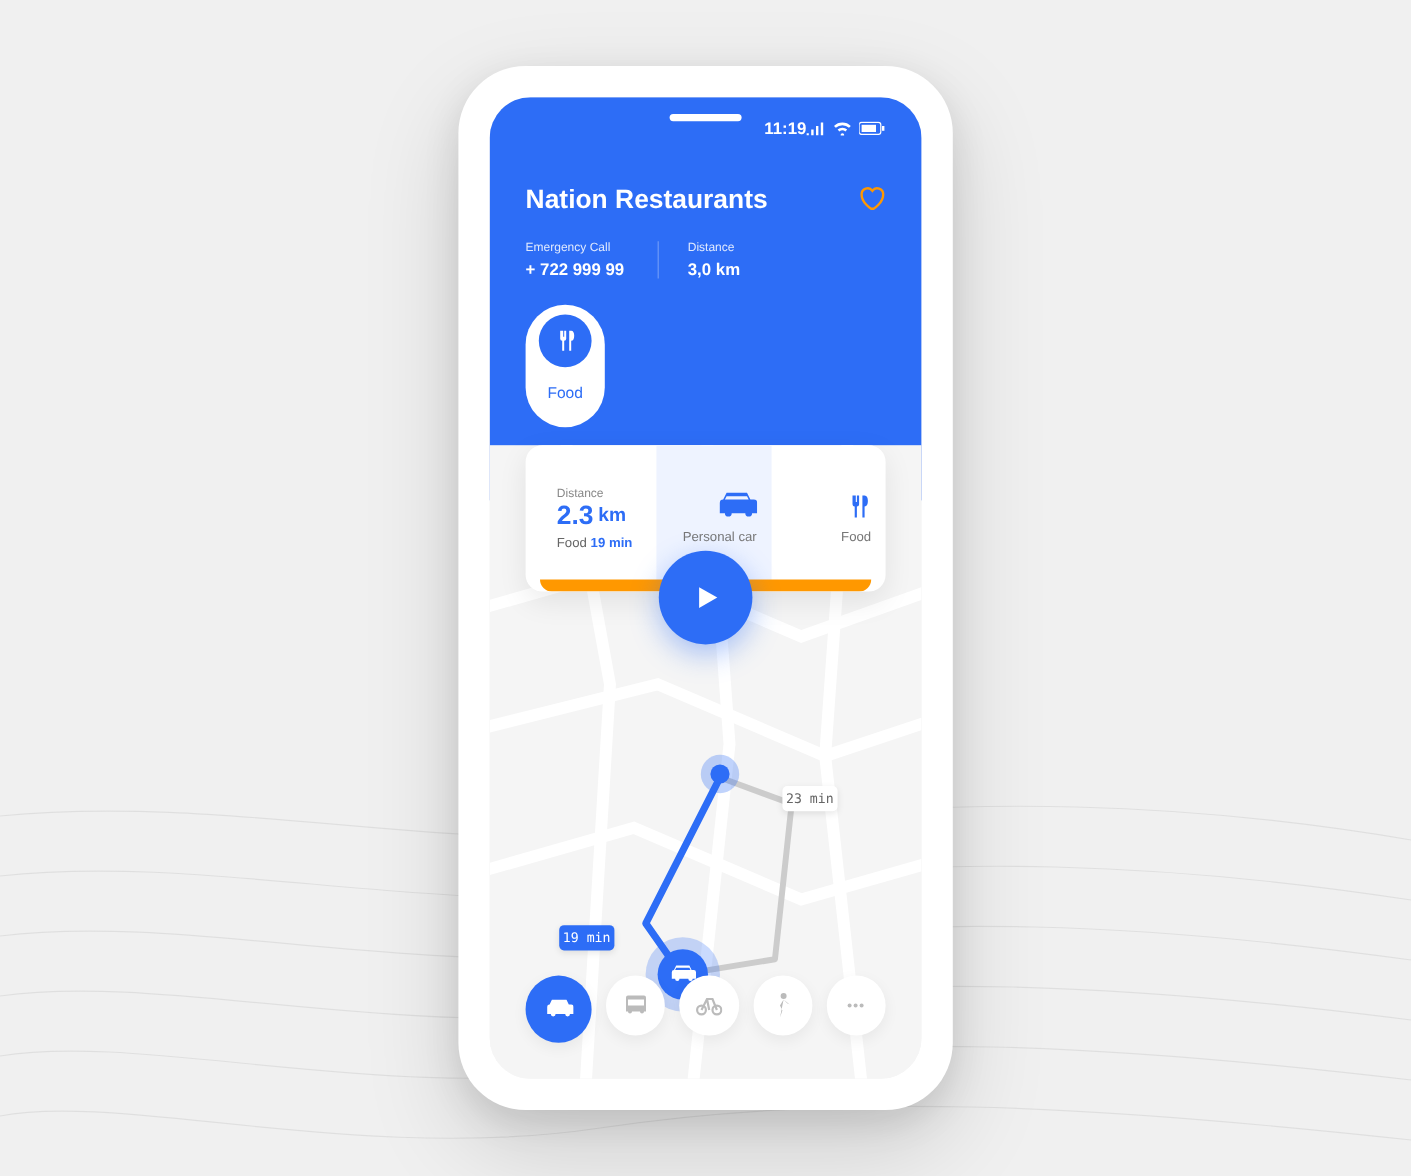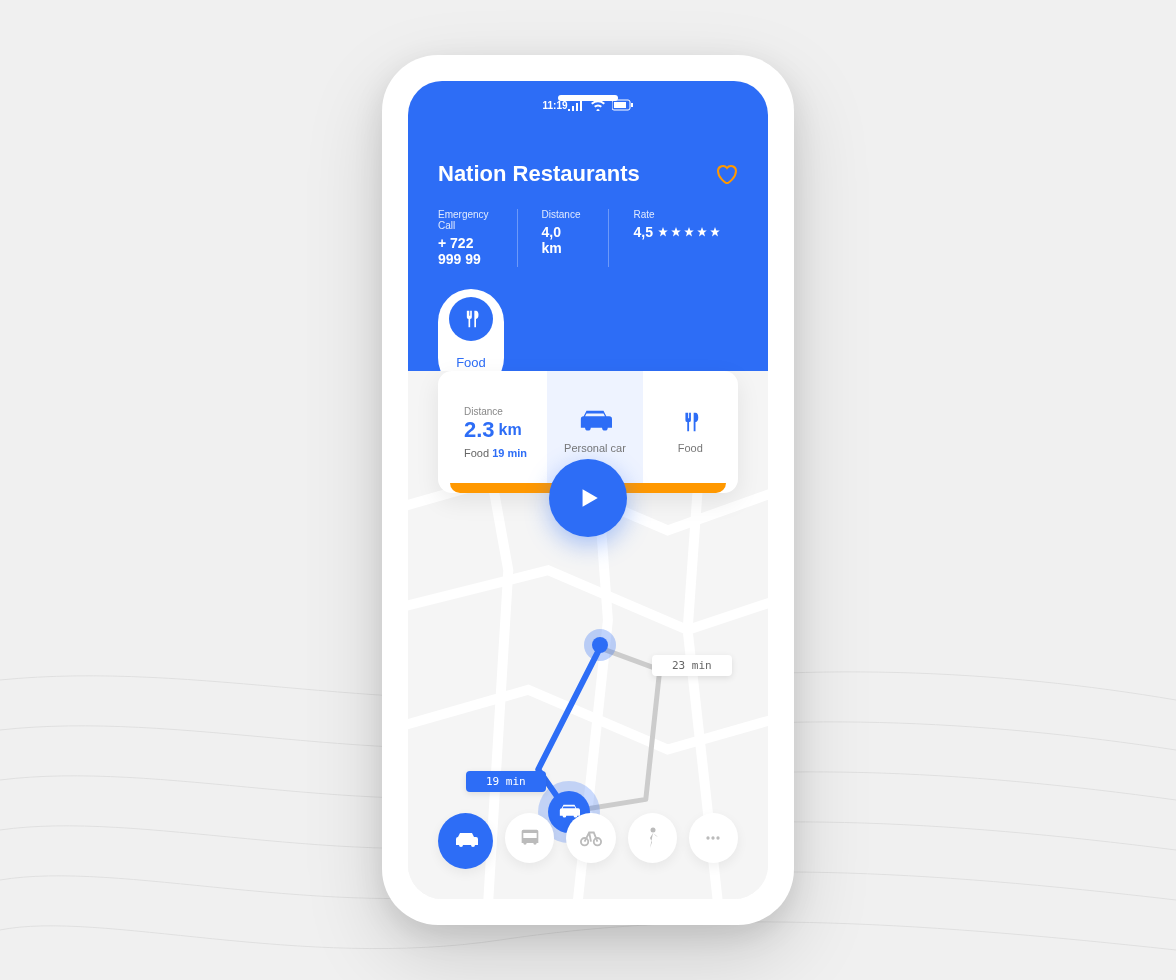--- a/index.html
+++ b/index.html
@@ -2,52 +2,52 @@
 <html><head>
 <meta charset="utf-8">
 <style>
 *{margin:0;padding:0;box-sizing:border-box;font-family:-apple-system,BlinkMacSystemFont,'Segoe UI',sans-serif}
 body{width:1176px;height:980px;background:#f0f0f0;display:flex;align-items:center;justify-content:center;position:relative;overflow:hidden}
 .topo{position:absolute;bottom:0;left:0;right:0;height:340px;opacity:.3}
 .topo svg{width:100%;height:100%}
 .phone{width:412px;height:870px;background:#fff;border-radius:56px;box-shadow:0 30px 80px rgba(0,0,0,0.15),0 10px 30px rgba(0,0,0,0.1);padding:26px;position:relative;z-index:2}
 .screen{width:100%;height:100%;border-radius:34px;overflow:hidden;position:relative;background:#f5f5f5}
 .header{background:#2d6df6;padding:18px 30px 0;color:#fff;position:relative;height:336px}
-.statusbar{display:flex;justify-content:center;align-items:center;font-size:10px;font-weight:600}
+.statusbar{display:flex;justify-content:flex-end;align-items:center;font-size:14px;font-weight:600}
 .status-icons{display:flex;gap:6px;align-items:center}
 .notch{position:absolute;top:14px;left:50%;transform:translateX(-50%);width:60px;height:6px;background:#fff;border-radius:3px}
-.title-row{display:flex;justify-content:space-between;align-items:center;margin-top:50px}
+.title-row{display:flex;justify-content:space-between;margin-top:38px}
 .title{font-size:22px;font-weight:700}
 .heart{width:24px;height:24px}
 .info-row{display:flex;margin-top:22px;gap:0}
 .info-item{padding-right:28px;margin-right:24px;border-right:1px solid rgba(255,255,255,0.3)}
 .info-item:last-child{border:none}
 .info-label{font-size:10px;opacity:.85;margin-bottom:4px}
 .info-value{font-size:14px;font-weight:600;display:flex;align-items:center;gap:4px}
 .stars{display:flex;gap:1px}
 .star{width:12px;height:12px;fill:#fff}
 .categories{display:flex;gap:14px;margin-top:22px}
 .cat{width:66px;height:102px;background:#fff;border-radius:33px;display:flex;flex-direction:column;align-items:center;padding:8px;cursor:pointer}
 .cat-icon{width:44px;height:44px;border-radius:50%;display:flex;align-items:center;justify-content:center}
 .cat-label{font-size:13px;color:#2d6df6;margin-top:14px;font-weight:500}
 .map-area{position:absolute;top:290px;left:0;right:0;bottom:0;background:#f5f5f5}
 .map-svg{position:absolute;inset:0;width:100%;height:100%}
 .route-card{position:absolute;top:0;left:30px;right:30px;background:#fff;border-radius:14px;height:122px;box-shadow:0 8px 24px rgba(0,0,0,0.08);display:flex;overflow:hidden}
 .route-card::after{content:'';position:absolute;bottom:0;left:12px;right:12px;height:10px;background:#ff9800;border-radius:0 0 14px 14px}
-.rc-cell{flex:1;display:flex;flex-direction:column;align-items:center;justify-content:center;padding:12px}
+.rc-cell{flex:1;display:flex;flex-direction:column;align-items:flex-end;justify-content:center;padding:12px}
 .rc-cell.dist{align-items:flex-start;padding-left:26px}
 .rc-cell.mid{background:#eef3ff}
 .rc-label-sm{font-size:10px;color:#888}
 .rc-big{font-size:22px;font-weight:700;color:#2d6df6;display:flex;align-items:center;gap:4px}
 .rc-big .unit{font-size:16px;font-weight:600}
 .rc-time{font-size:11px;color:#666;margin-top:4px}
 .rc-time b{color:#2d6df6}
 .rc-sub{font-size:11px;color:#777;margin-top:8px}
 .play-btn{position:absolute;top:88px;left:50%;transform:translateX(-50%);width:78px;height:78px;border-radius:50%;background:#2d6df6;box-shadow:0 8px 24px rgba(45,109,246,0.4);display:flex;align-items:center;justify-content:center;cursor:pointer;z-index:5}
-.route-badge{position:absolute;background:#fff;border-radius:4px;padding:4px 20px;font-size:11px;font-family:monospace;color:#666;box-shadow:0 2px 6px rgba(0,0,0,0.1)}
+.route-badge{position:absolute;background:#fff;border-radius:4px;padding:4px 3px;font-size:11px;font-family:monospace;color:#666;box-shadow:0 2px 6px rgba(0,0,0,0.1)}
 .route-badge.active{background:#2d6df6;color:#fff}
 .marker{position:absolute;width:42px;height:42px;border-radius:50%;background:#2d6df6;display:flex;align-items:center;justify-content:center;box-shadow:0 0 0 10px rgba(45,109,246,0.25)}
 .dest{position:absolute;width:16px;height:16px;border-radius:50%;background:#2d6df6;box-shadow:0 0 0 8px rgba(45,109,246,0.3)}
 .transport-bar{position:absolute;bottom:30px;left:30px;right:30px;display:flex;gap:12px}
 .tb-btn{width:50px;height:50px;border-radius:50%;background:#fff;display:flex;align-items:center;justify-content:center;cursor:pointer;box-shadow:0 4px 12px rgba(0,0,0,0.06)}
 .tb-btn.active{background:#2d6df6;width:56px;height:56px}
 </style>
 </head>
 <body>
 
@@ -93,44 +93,21 @@
           </svg>
   </div>
 
   <div class="info-row">
     <div class="info-item">
       <div class="info-label">Emergency Call</div>
       <div class="info-value">+ 722 999 99</div>
     </div>
     <div class="info-item">
       <div class="info-label">Distance</div>
-      <div class="info-value">4,0 km</div>
-    </div>
-    <div class="info-item">
-      <div class="info-label">Rate</div>
-      <div class="info-value">
-        <span>4,5</span>
-        <span class="stars">
-          <svg class="star" viewBox="0 0 24 24">
-                  <path d="M12 2l2.5 7h7l-5.5 4.5 2 7.5-6-4.5-6 4.5 2-7.5L2.5 9h7z"></path>
-                </svg>
-          <svg class="star" viewBox="0 0 24 24">
-                  <path d="M12 2l2.5 7h7l-5.5 4.5 2 7.5-6-4.5-6 4.5 2-7.5L2.5 9h7z"></path>
-                </svg>
-          <svg class="star" viewBox="0 0 24 24">
-                  <path d="M12 2l2.5 7h7l-5.5 4.5 2 7.5-6-4.5-6 4.5 2-7.5L2.5 9h7z"></path>
-                </svg>
-          <svg class="star" viewBox="0 0 24 24">
-                  <path d="M12 2l2.5 7h7l-5.5 4.5 2 7.5-6-4.5-6 4.5 2-7.5L2.5 9h7z"></path>
-                </svg>
-          <svg class="star" viewBox="0 0 24 24">
-                  <path d="M12 2l2.5 7h7l-5.5 4.5 2 7.5-6-4.5-6 4.5 2-7.5L2.5 9h7z"></path>
-                </svg>
-        </span>
-      </div>
+      <div class="info-value">3,0 km</div>
     </div>
   </div>
 
   <div class="categories">
     <div class="cat">
       <div class="cat-icon" style="background:#2d6df6">
         <svg width="20" height="20" viewBox="0 0 24 24" fill="#fff">
                 <path d="M7 2v8a2 2 0 002 2v10h2V12a2 2 0 002-2V2h-2v6h-1V2h-2v6H9V2zM16 2v20h2V12c2 0 3-2 3-5s-1-5-3-5z"></path>
               </svg>
       </div>

